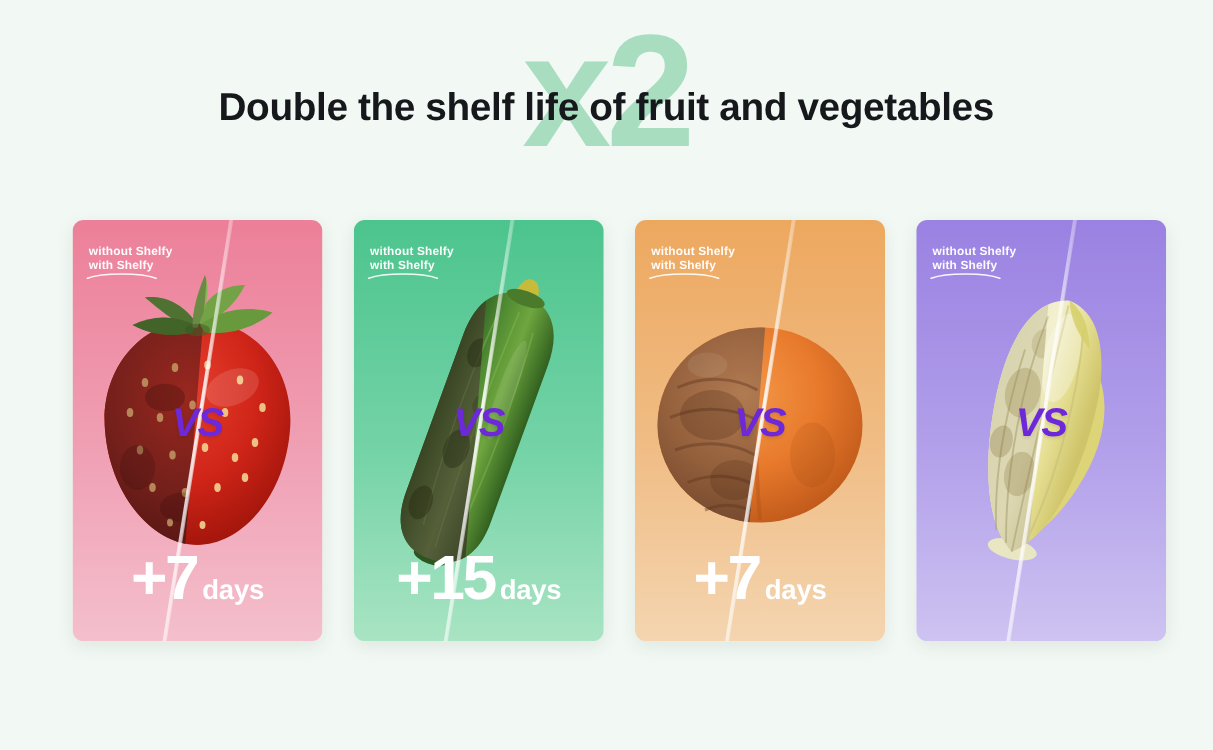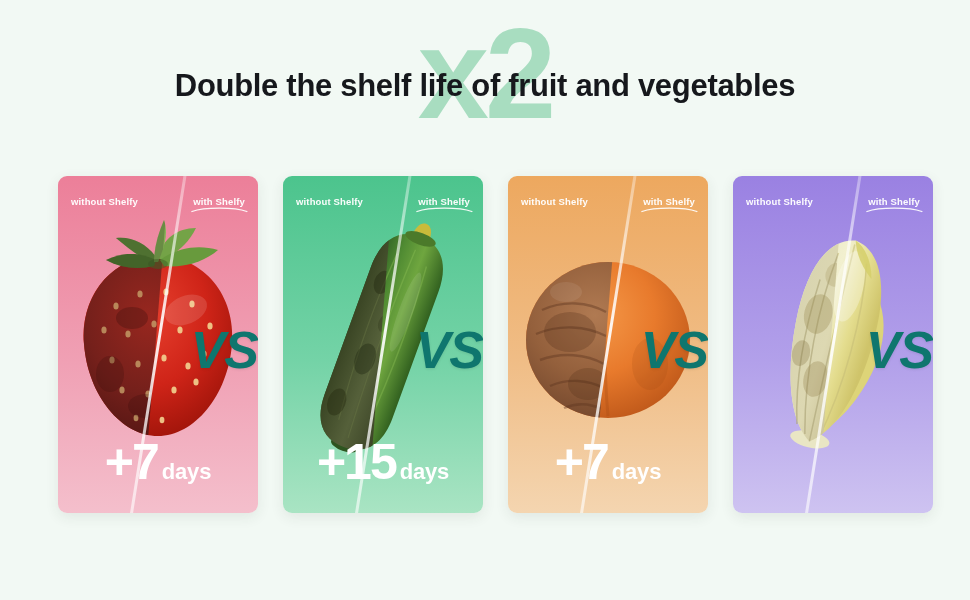--- a/index.html
+++ b/index.html
@@ -48,20 +48,21 @@
     flex:0 0 200px;
   }
   .card-bg{ position:absolute; inset:0; }
 
   
   .labels{
     position:absolute; left:0; top:20px; width:100%;
     padding:0 13px;
     display:flex; justify-content:space-between; align-items:flex-start;
     z-index:6;
+    flex-direction:column;
   }
   .lbl{
     font-size:9.5px; font-weight:bold; color:#ffffff;
     letter-spacing:.15px; white-space:nowrap;
     opacity:.97;
   }
   .lbl-with{ position:relative; padding-bottom:5px; }
   .swoosh{
     position:absolute; left:-2px; bottom:-1px; width:calc(100% + 5px); height:7px;
     overflow:visible;
@@ -80,23 +81,23 @@
     background:linear-gradient(to bottom, rgba(255,255,255,.28), rgba(255,255,255,.92) 45%, rgba(255,255,255,.55));
     transform:translateX(-50%) rotate(9deg);
     transform-origin:center center;
     z-index:4;
     filter:blur(.2px);
   }
 
   
   .vs{
     position:absolute; left:0; top:144px; width:100%;
-    text-align:right;
-    font-size:52px; font-weight:bold; font-style:italic;
-    color:#0f766e;
+    text-align:center;
+    font-size:32px; font-weight:bold; font-style:italic;
+    color:#6d28d9;
     letter-spacing:-1px;
     z-index:5;
     text-shadow:0 1px 3px rgba(0,0,0,.10);
     user-select:none;
   }
 
   
   .days{
     position:absolute; left:0; bottom:22px; width:100%;
     text-align:center;

